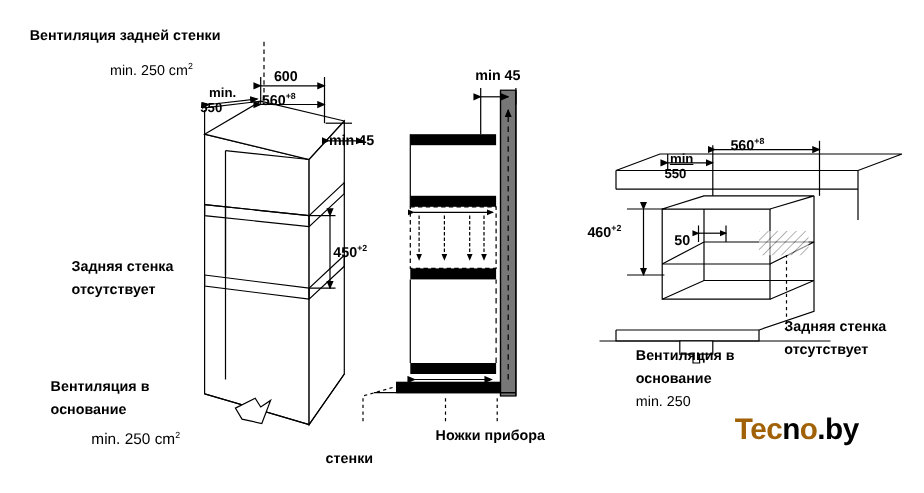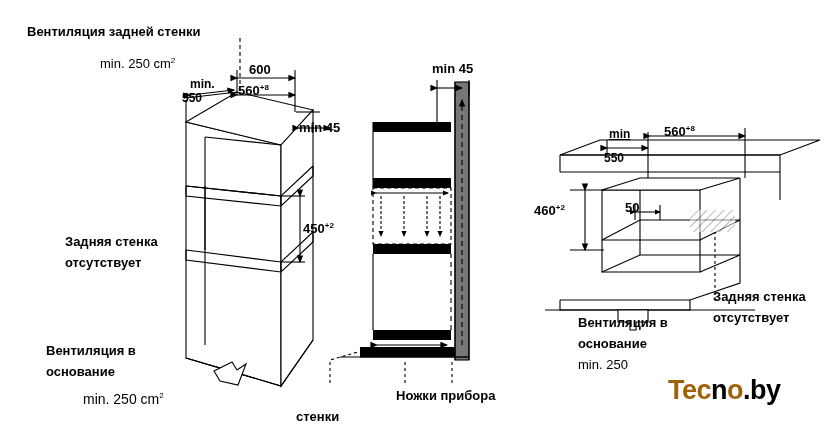--- a/index.html
+++ b/index.html
@@ -210,26 +210,26 @@
 
   <div class="lbl f13 bold" style="left:46px;top:344px;">Вентиляция в</div>
   <div class="lbl f13 bold" style="left:46px;top:365px;">основание</div>
   <div class="lbl f14" style="left:83px;top:391px;"><span>min. 250 cm</span><span class="sup">2</span></div>
 
   <div class="lbl f13 bold" style="left:432px;top:62px;">min 45</div>
 
   <div class="lbl f13 bold" style="left:296px;top:410px;">стенки</div>
   <div class="lbl f13 bold" style="left:396px;top:389px;">Ножки прибора</div>
 
-  <div class="lbl f12 bold" style="left:609px;top:128px;text-decoration:underline;">min</div>
+  <div class="lbl f12 bold" style="left:609px;top:138px;text-decoration:underline;">min</div>
   <div class="lbl f12 bold" style="left:604px;top:152px;">550</div>
   <div class="lbl f13 bold" style="left:664px;top:124px;"><span>560</span><span class="sup">+8</span></div>
 
   <div class="lbl f13 bold" style="left:534px;top:203px;"><span>460</span><span class="sup">+2</span></div>
-  <div class="lbl f13 bold" style="left:613px;top:201px;margin-left:12px;">50</div>
+  <div class="lbl f13 bold" style="left:613px;top:212px;">50</div>
 
   <div class="lbl f13 bold" style="left:578px;top:316px;">Вентиляция в</div>
   <div class="lbl f13 bold" style="left:578px;top:337px;">основание</div>
   <div class="lbl f13" style="left:578px;top:358px;">min. 250</div>
 
   <div class="lbl f13 bold" style="left:713px;top:290px;">Задняя стенка</div>
   <div class="lbl f13 bold" style="left:713px;top:311px;">отсутствует</div>
 
   <div class="logo" style="left:668px;top:375px;"><span class="red">Tec</span><span class="blk">n</span><span class="red">o</span><span class="blk">.by</span></div>
 </div>

